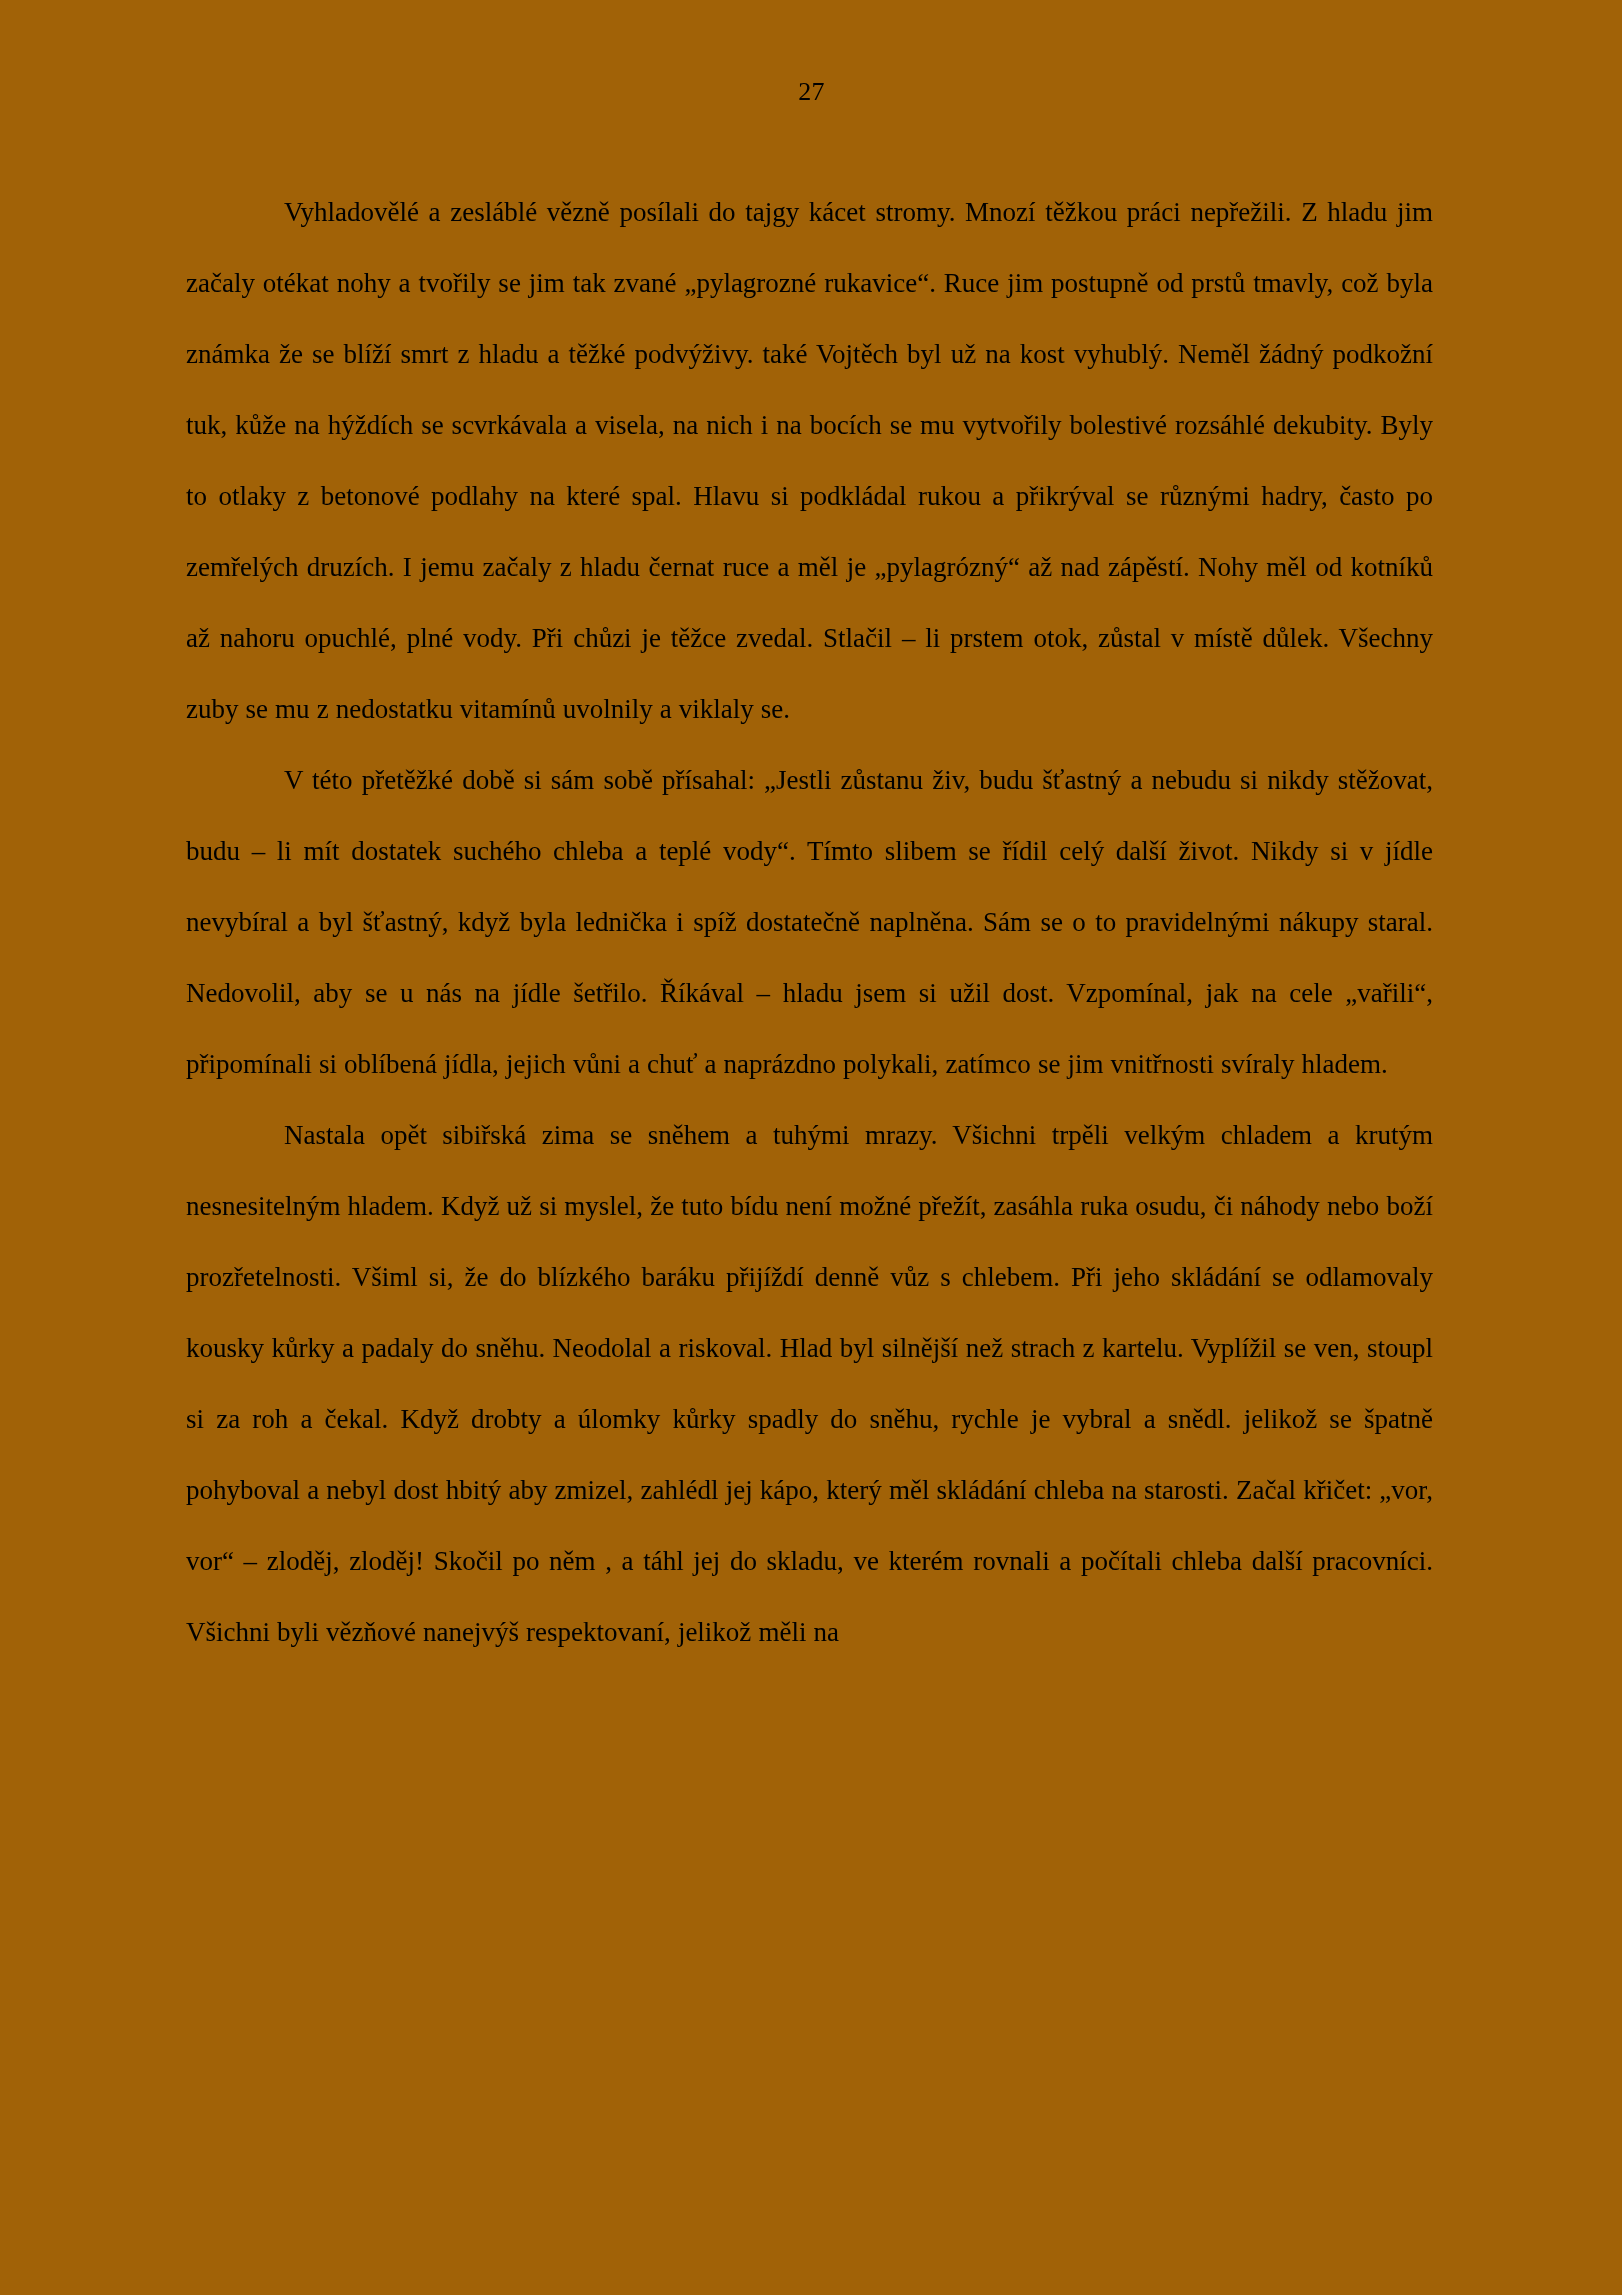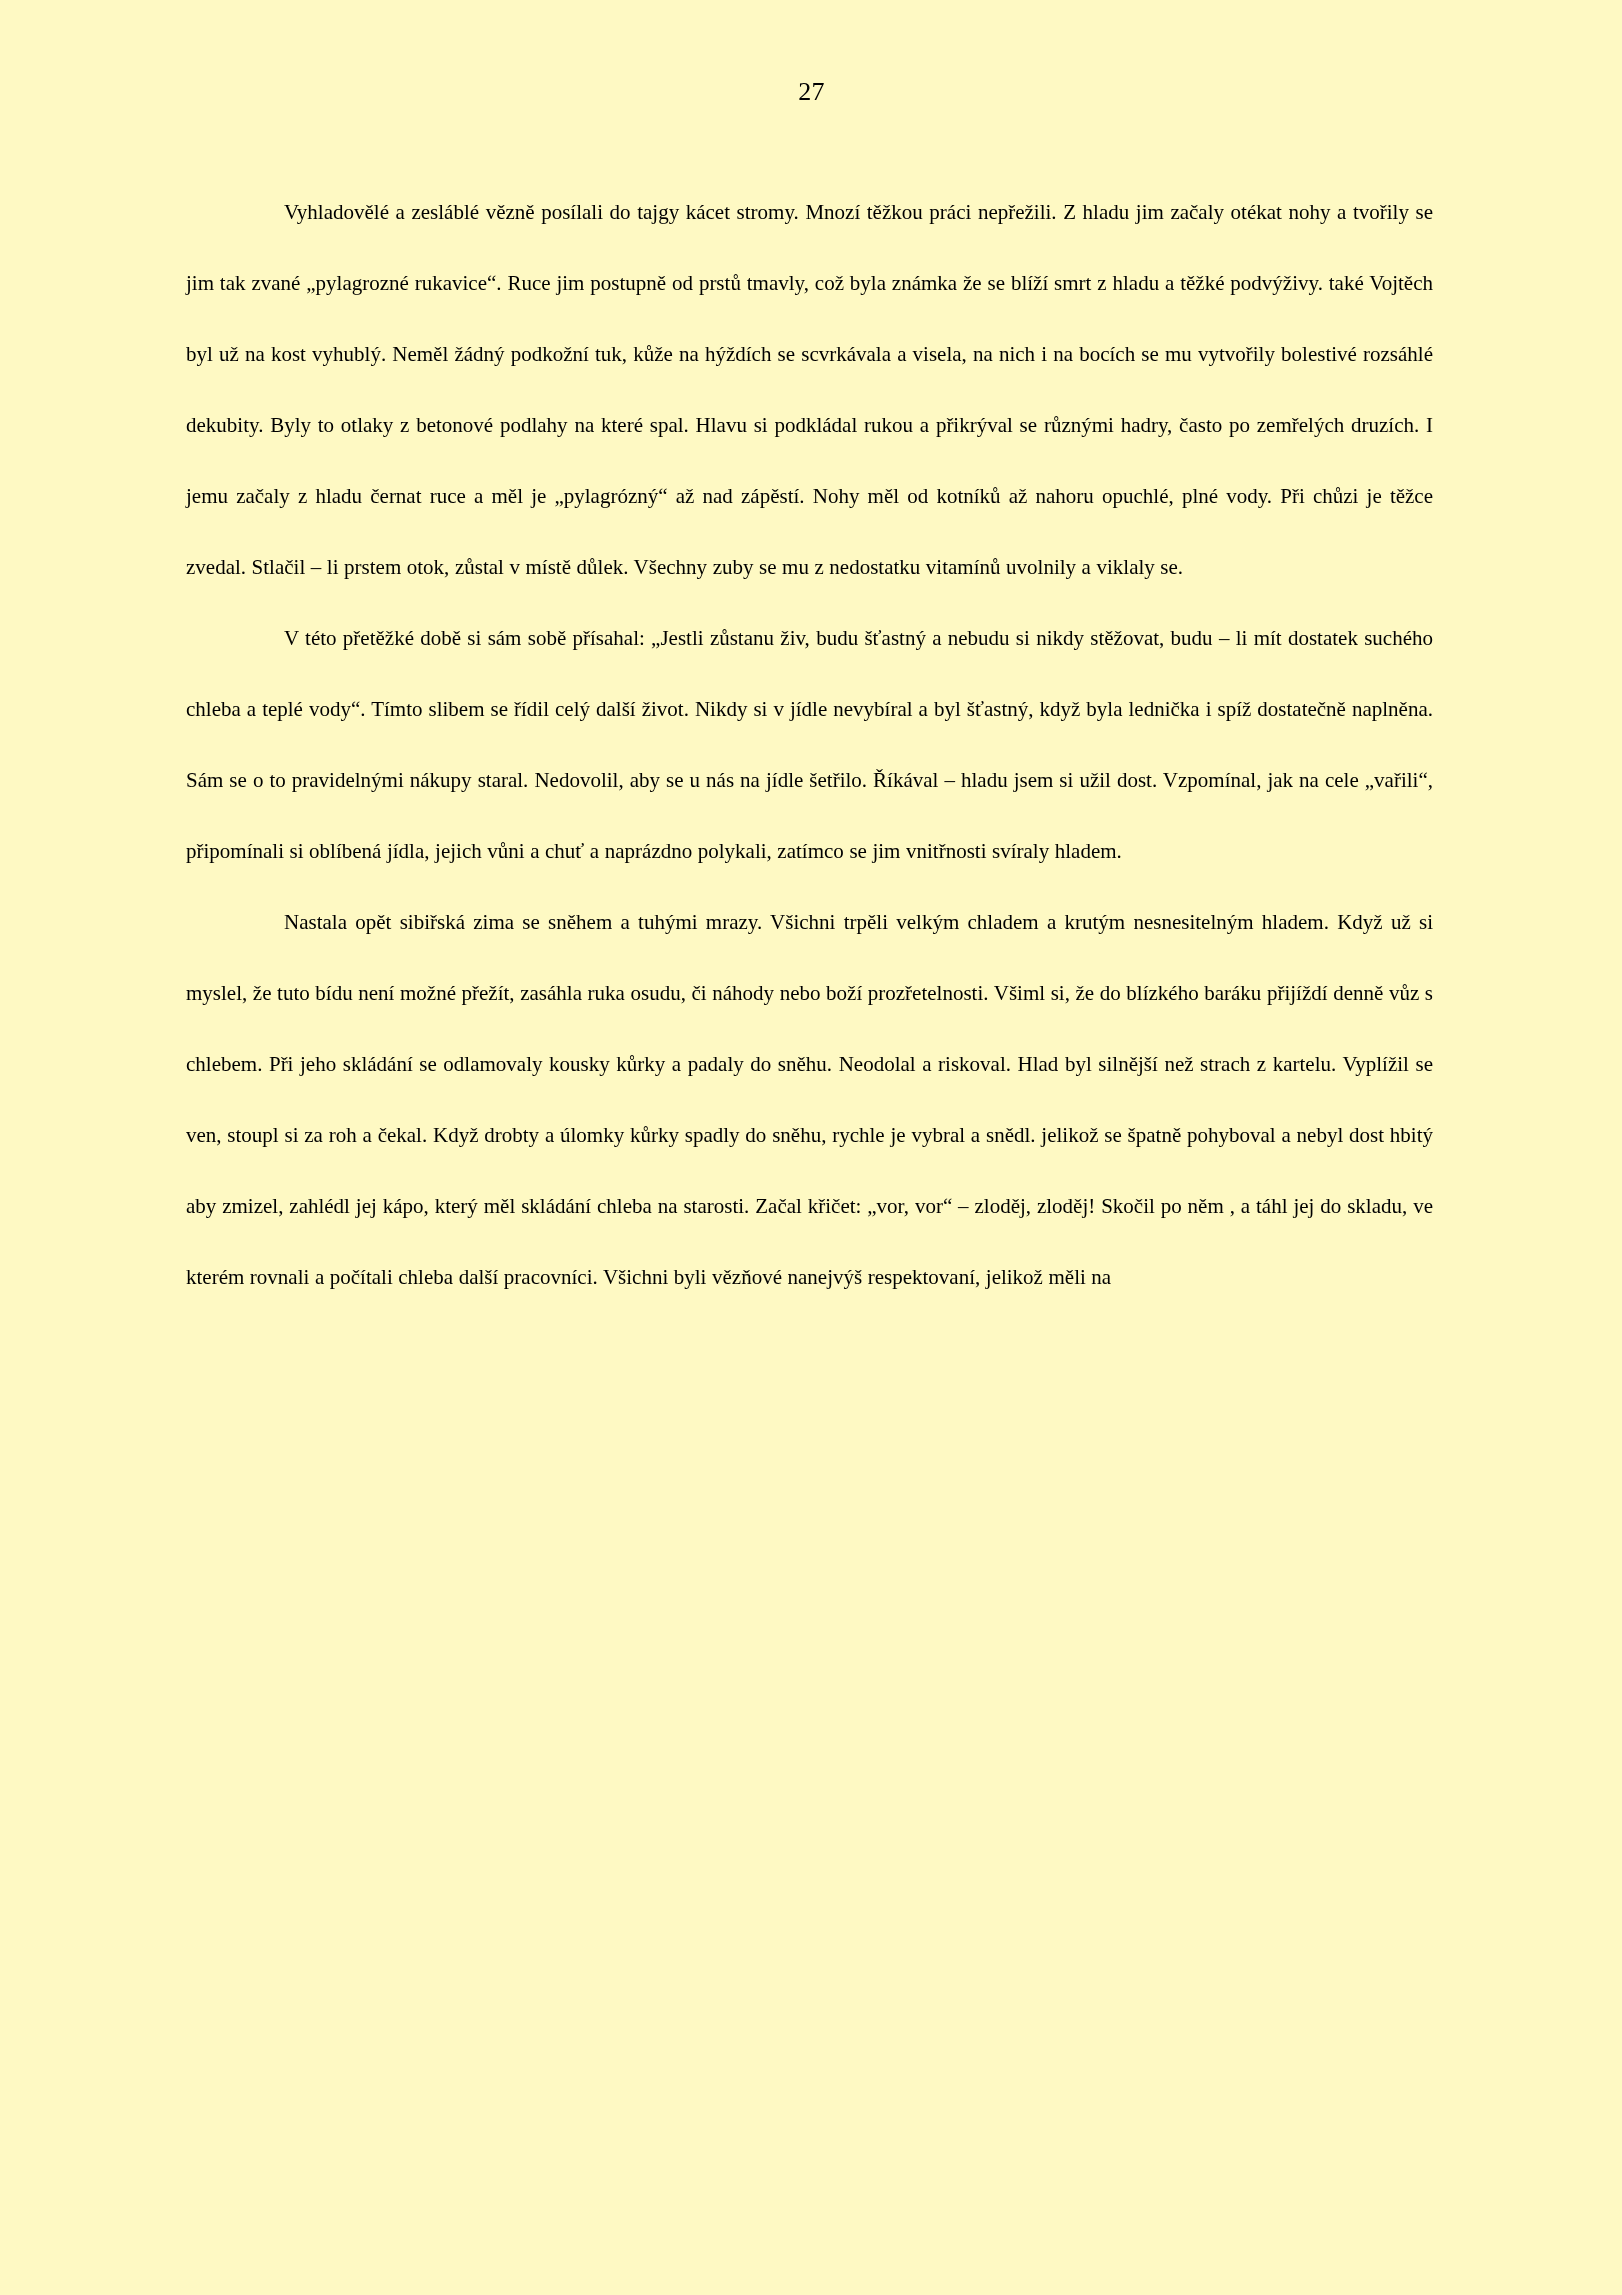--- a/index.html
+++ b/index.html
@@ -12,41 +12,41 @@
     height: 2295px;
     font-family: "Liberation Serif", "DejaVu Serif", serif;
     color: #000000;
     -webkit-font-smoothing: antialiased;
   }
   .page {
     position: relative;
     width: 1623px;
     height: 2295px;
     box-sizing: border-box;
-    background: #fef9c3;
+    background: #a16207;
   }
   .page-number {
     position: absolute;
     top: 79px;
     left: 0;
     width: 1623px;
     text-align: center;
     font-size: 26px;
     line-height: 1;
     letter-spacing: 0.3px;
   }
   .body-text {
     position: absolute;
     top: 177px;
     left: 186px;
     width: 1247px;
   }
   .body-text p {
     margin: 0 0 0 0;
-    font-size: 21px;
+    font-size: 27px;
     line-height: 71px;
     text-align: justify;
     text-indent: 98px;
     hyphens: none;
     word-spacing: 0.3px;
   }
   .body-text p.last-visible {
     
   }
 </style>

